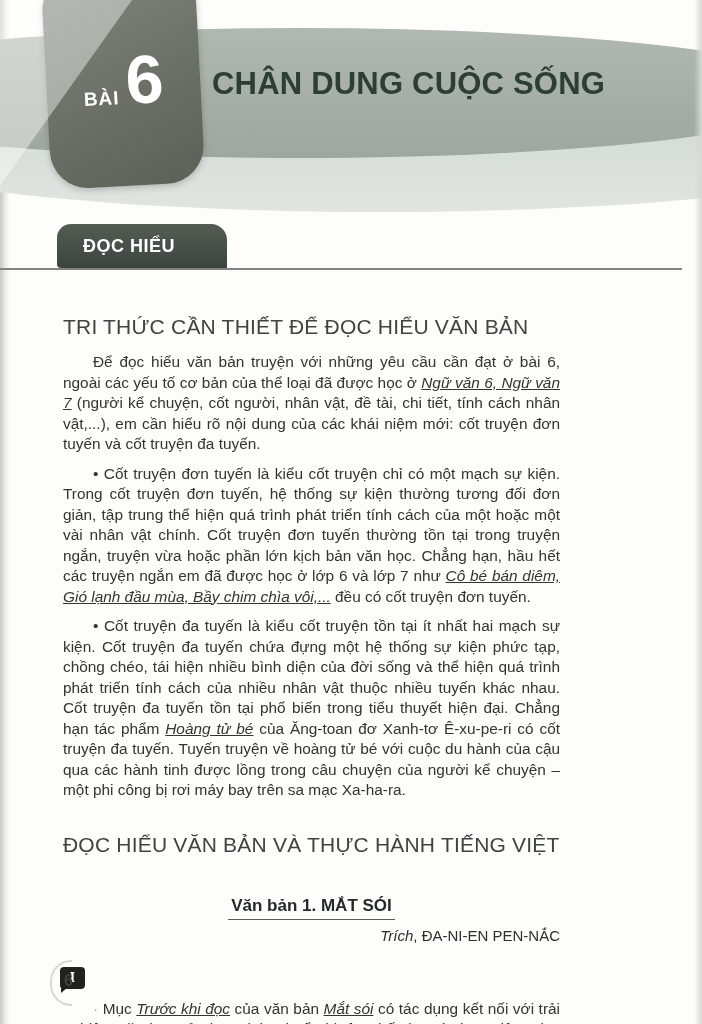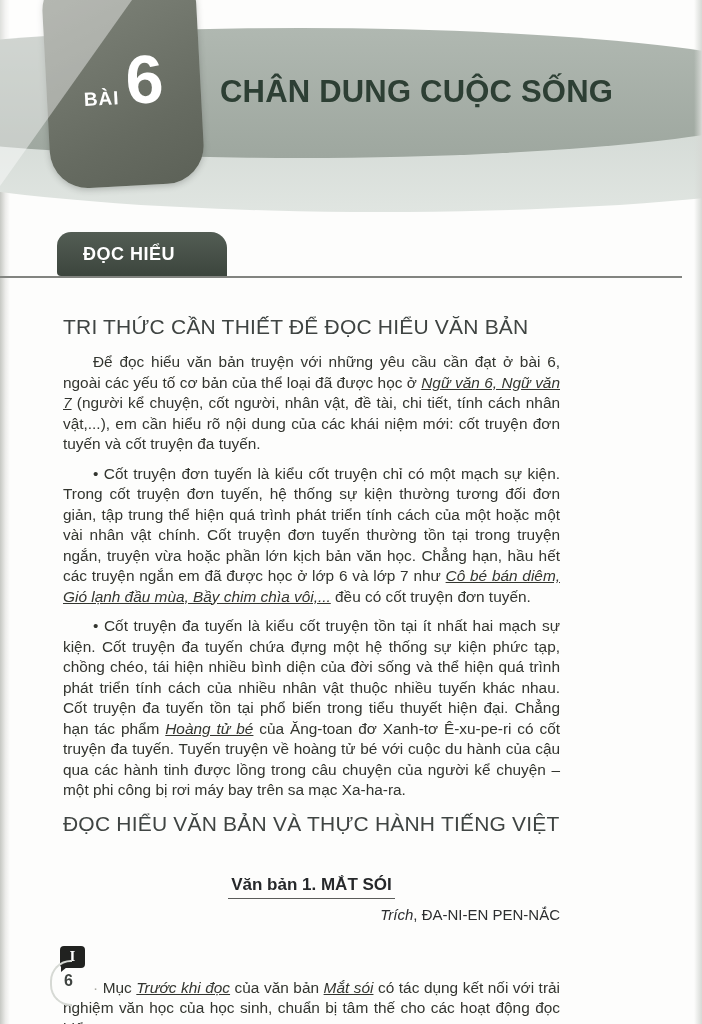--- a/index.html
+++ b/index.html
@@ -23,33 +23,33 @@
     background:linear-gradient(180deg,#b0b8b1,#9ea79f);}
   .badge{position:absolute;left:46px;top:-30px;width:154px;height:216px;border-radius:38px;
     background:linear-gradient(155deg,#82877d,#666b61 70%,#5c6157);
     transform:rotate(-3deg);box-shadow:0 2px 6px rgba(40,45,40,.25);}
   .badge-inner{position:absolute;left:0;right:0;top:80px;display:flex;justify-content:center;
     align-items:baseline;gap:7px;color:#fff;}
   .badge-bai{font-size:19px;font-weight:700;letter-spacing:1px;}
   .badge-num{font-size:68px;font-weight:700;line-height:.9;}
   .fold{position:absolute;left:0;top:0;width:132px;height:186px;
     background:rgba(255,255,255,.42);clip-path:polygon(0 0,100% 0,0 100%);}
-  .lesson-title{position:absolute;left:212px;top:66px;margin:8px;
+  .lesson-title{position:absolute;left:212px;top:66px;margin:0;
     font-size:31px;font-weight:700;color:#2d3f34;letter-spacing:.2px;}
 
   
-  .tab-row{position:absolute;top:232px;left:0;width:682px;height:44px;border-bottom:2px solid #828480;}
+  .tab-row{position:absolute;top:224px;left:0;width:682px;height:44px;border-bottom:2px solid #828480;}
   .tab{position:absolute;left:57px;bottom:0;width:170px;height:44px;box-sizing:border-box;
     background:linear-gradient(180deg,#535d54,#3c453d);
     border-radius:14px 16px 0 4px;display:flex;align-items:center;padding-left:26px;}
   .tab span{color:#fff;font-weight:700;font-size:18px;letter-spacing:.5px;}
 
   main{position:absolute;top:279px;left:0;width:574px;}
   h2{margin:36px 14px 13px 63px;font-size:21px;font-weight:400;color:#3f4442;letter-spacing:.2px;}
-  h2.second{margin-top:11px;margin-bottom:12px;}
+  h2.second{margin-top:32px;margin-bottom:12px;}
   .paras p{margin:0 14px 9px 63px;font-size:15.4px;line-height:20.5px;color:#33352f;
     text-align:justify;text-indent:30px;}
   .it{font-style:italic;text-decoration:underline;}
   .dim{color:#a9aaa2;}
 
   .text-title{text-align:center;margin:14px 14px 0 63px;}
   .vb{display:inline-block;font-size:17px;font-weight:700;color:#26282a;
     border-bottom:1.5px solid #5a5c5a;padding:0 3px 3px;margin-top:25px;}
   .src{text-align:right;margin:7px 14px 4px 63px;font-size:15px;color:#2c2e30;}
   .src .pre{font-style:italic;}

